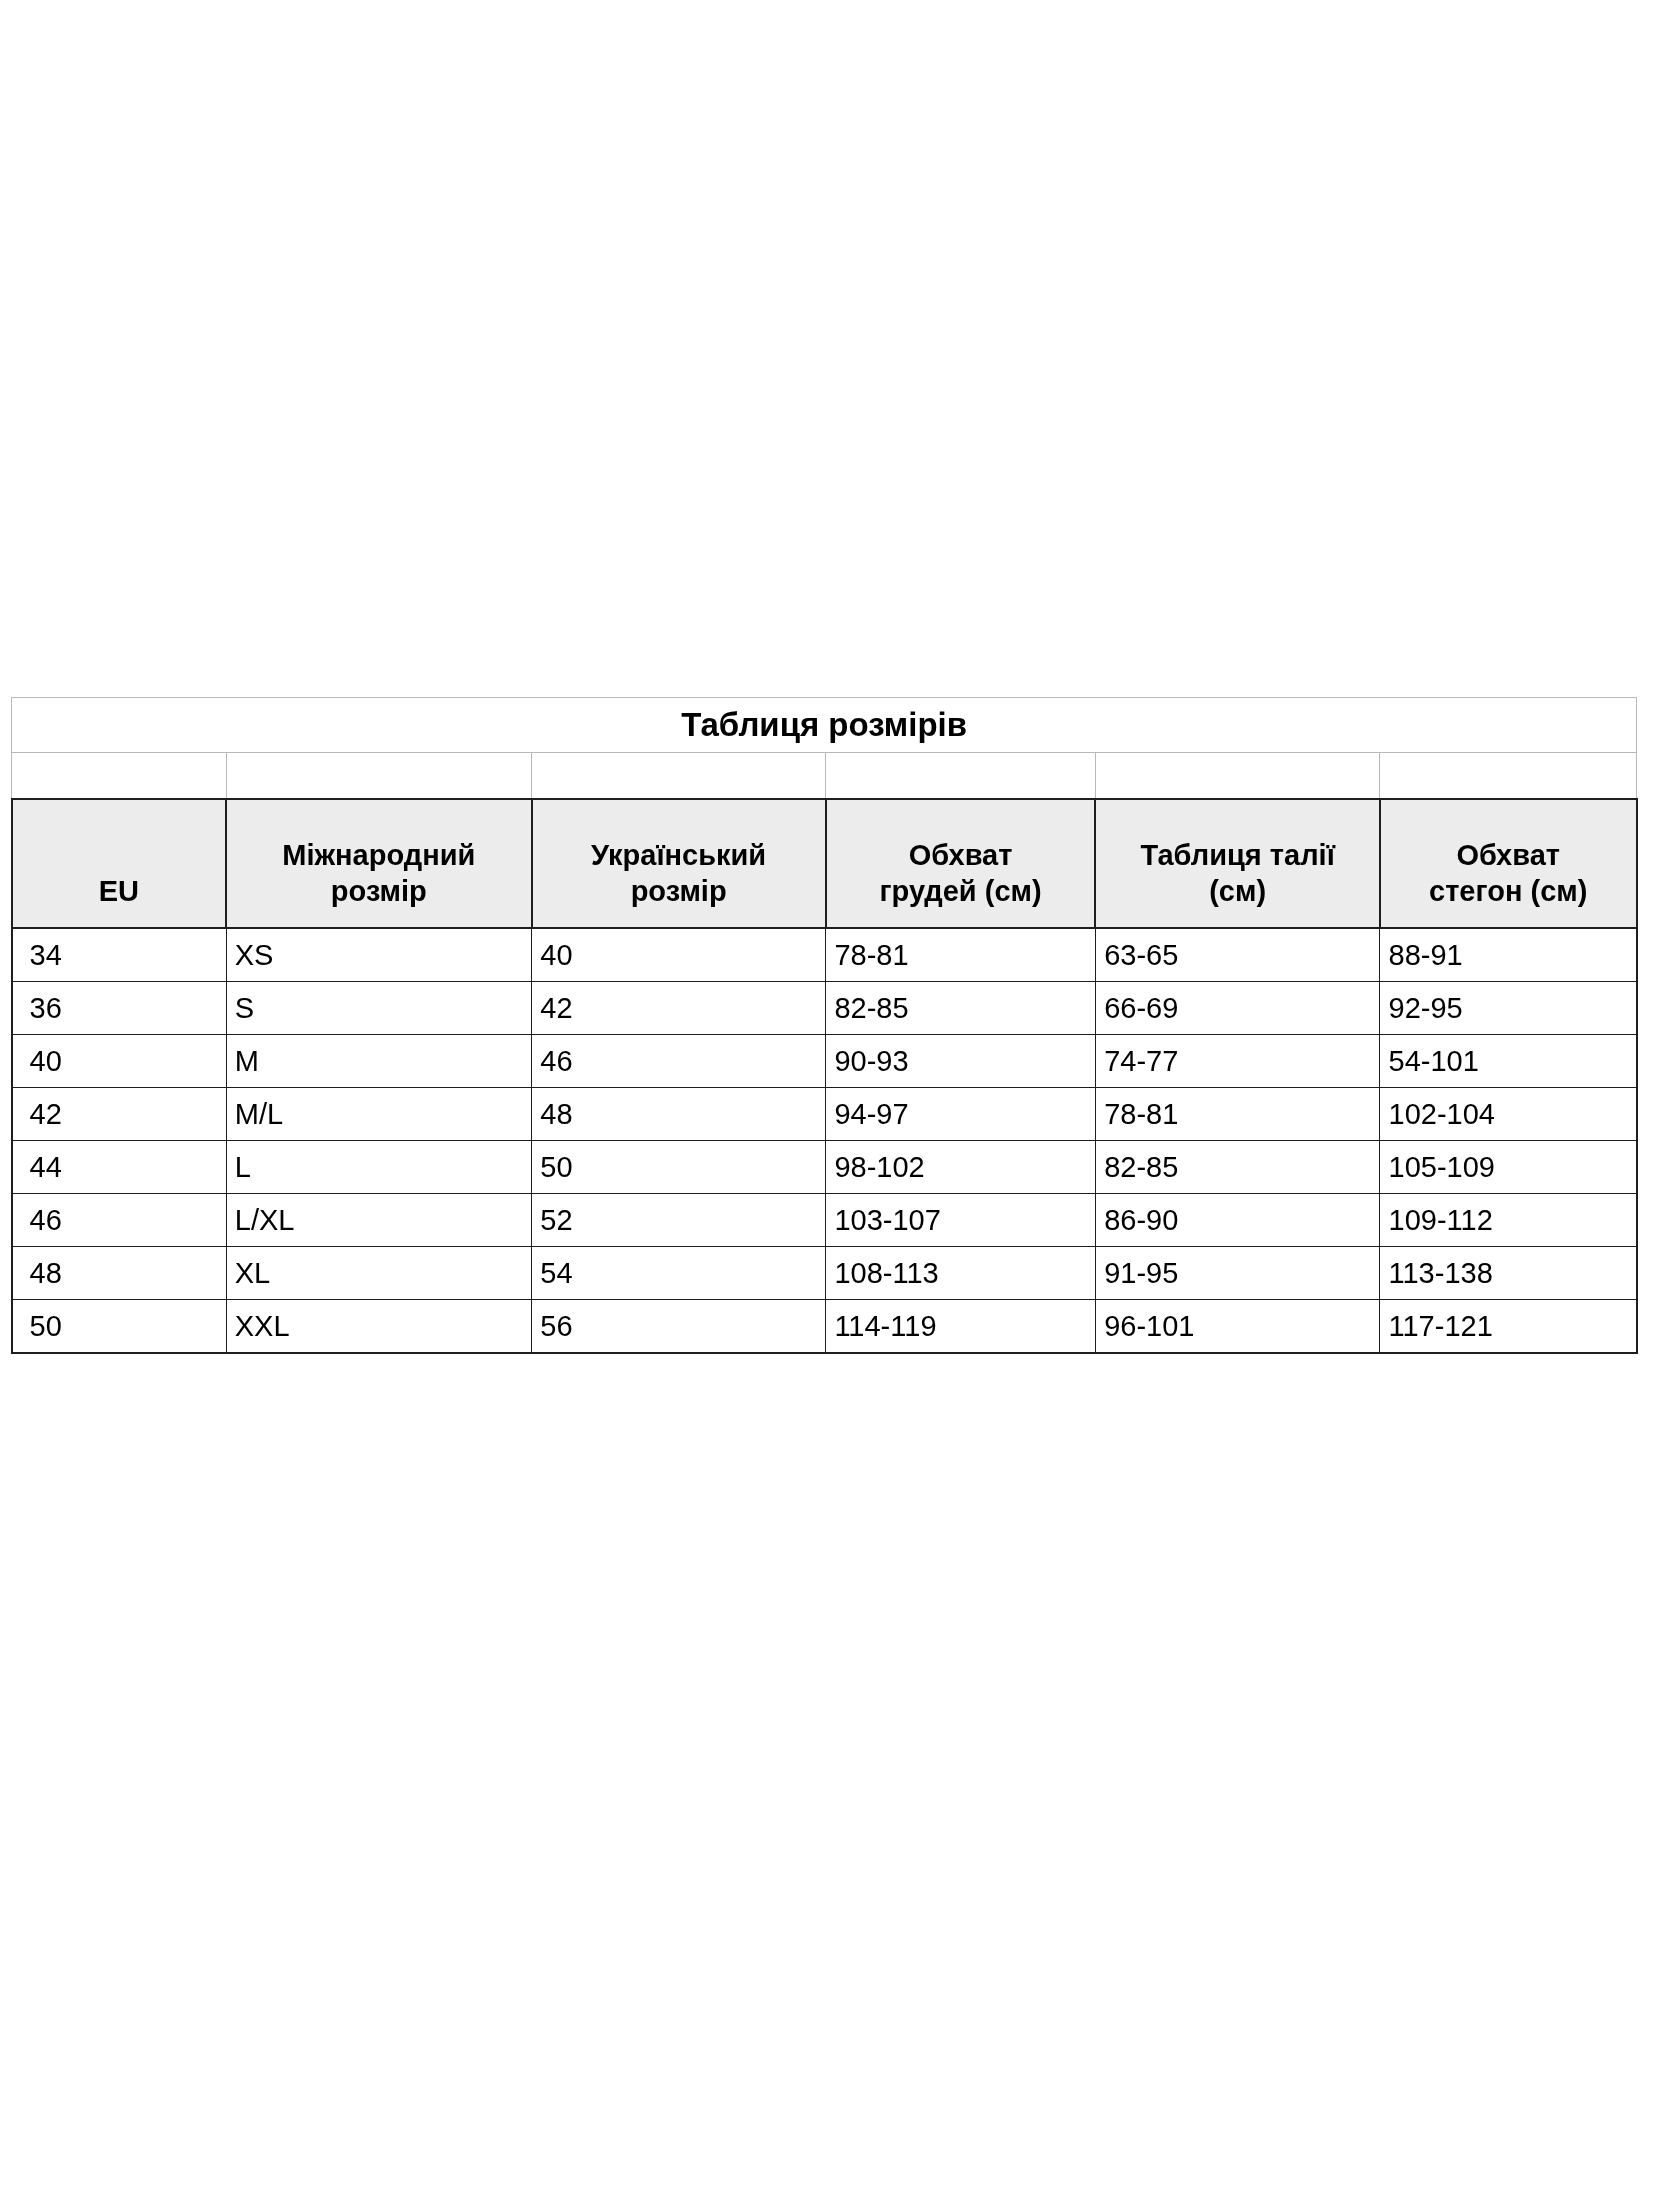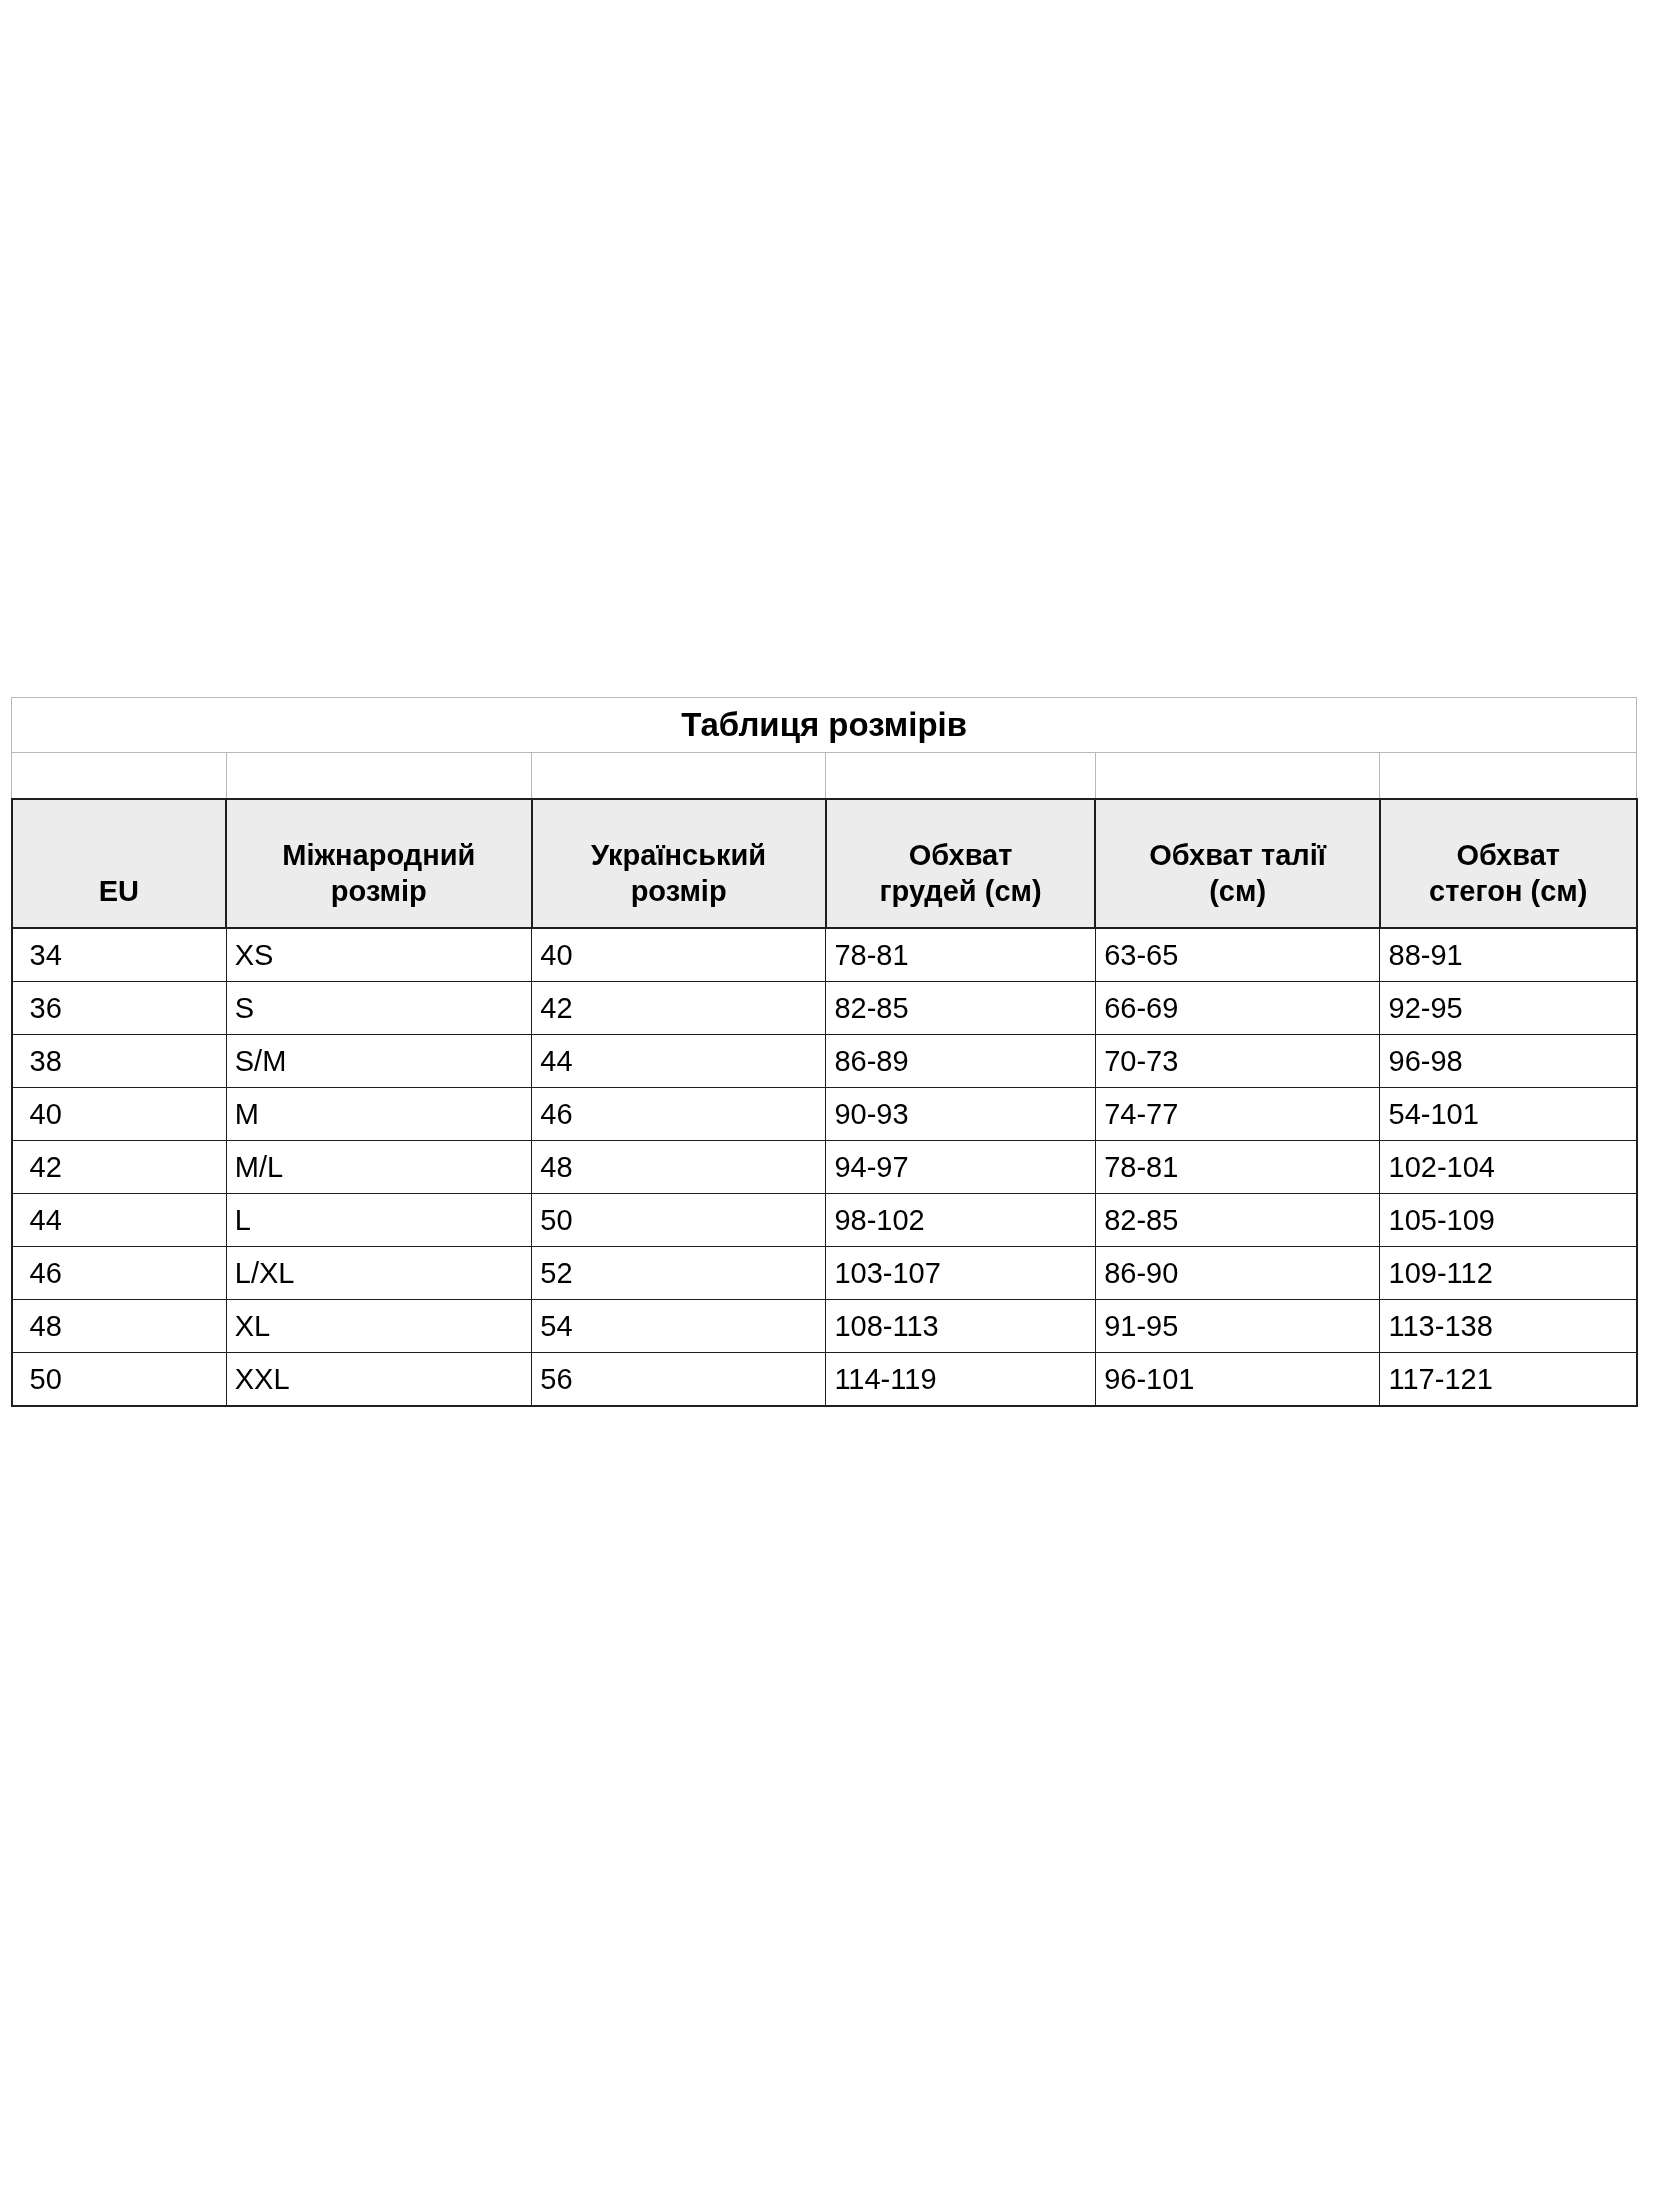--- a/index.html
+++ b/index.html
@@ -95,48 +95,40 @@
         <td></td>
       </tr>
       <tr class="header-row">
         <th>EU</th>
         <th>Міжнародний
 розмір</th>
         <th>Український
 розмір</th>
         <th>Обхват
 грудей (см)</th>
-        <th>Обхват талії
+        <th>Таблиця талії
 (см)</th>
         <th>Обхват
 стегон (см)</th>
       </tr>
       <tr class="data-row">
         <td>34</td>
         <td>XS</td>
         <td>40</td>
         <td>78-81</td>
         <td>63-65</td>
         <td>88-91</td>
       </tr>
       <tr class="data-row">
         <td>36</td>
         <td>S</td>
         <td>42</td>
         <td>82-85</td>
         <td>66-69</td>
         <td>92-95</td>
-      </tr>
-      <tr class="data-row">
-        <td>38</td>
-        <td>S/M</td>
-        <td>44</td>
-        <td>86-89</td>
-        <td>70-73</td>
-        <td>96-98</td>
       </tr>
       <tr class="data-row">
         <td>40</td>
         <td>M</td>
         <td>46</td>
         <td>90-93</td>
         <td>74-77</td>
         <td>54-101</td>
       </tr>
       <tr class="data-row">

